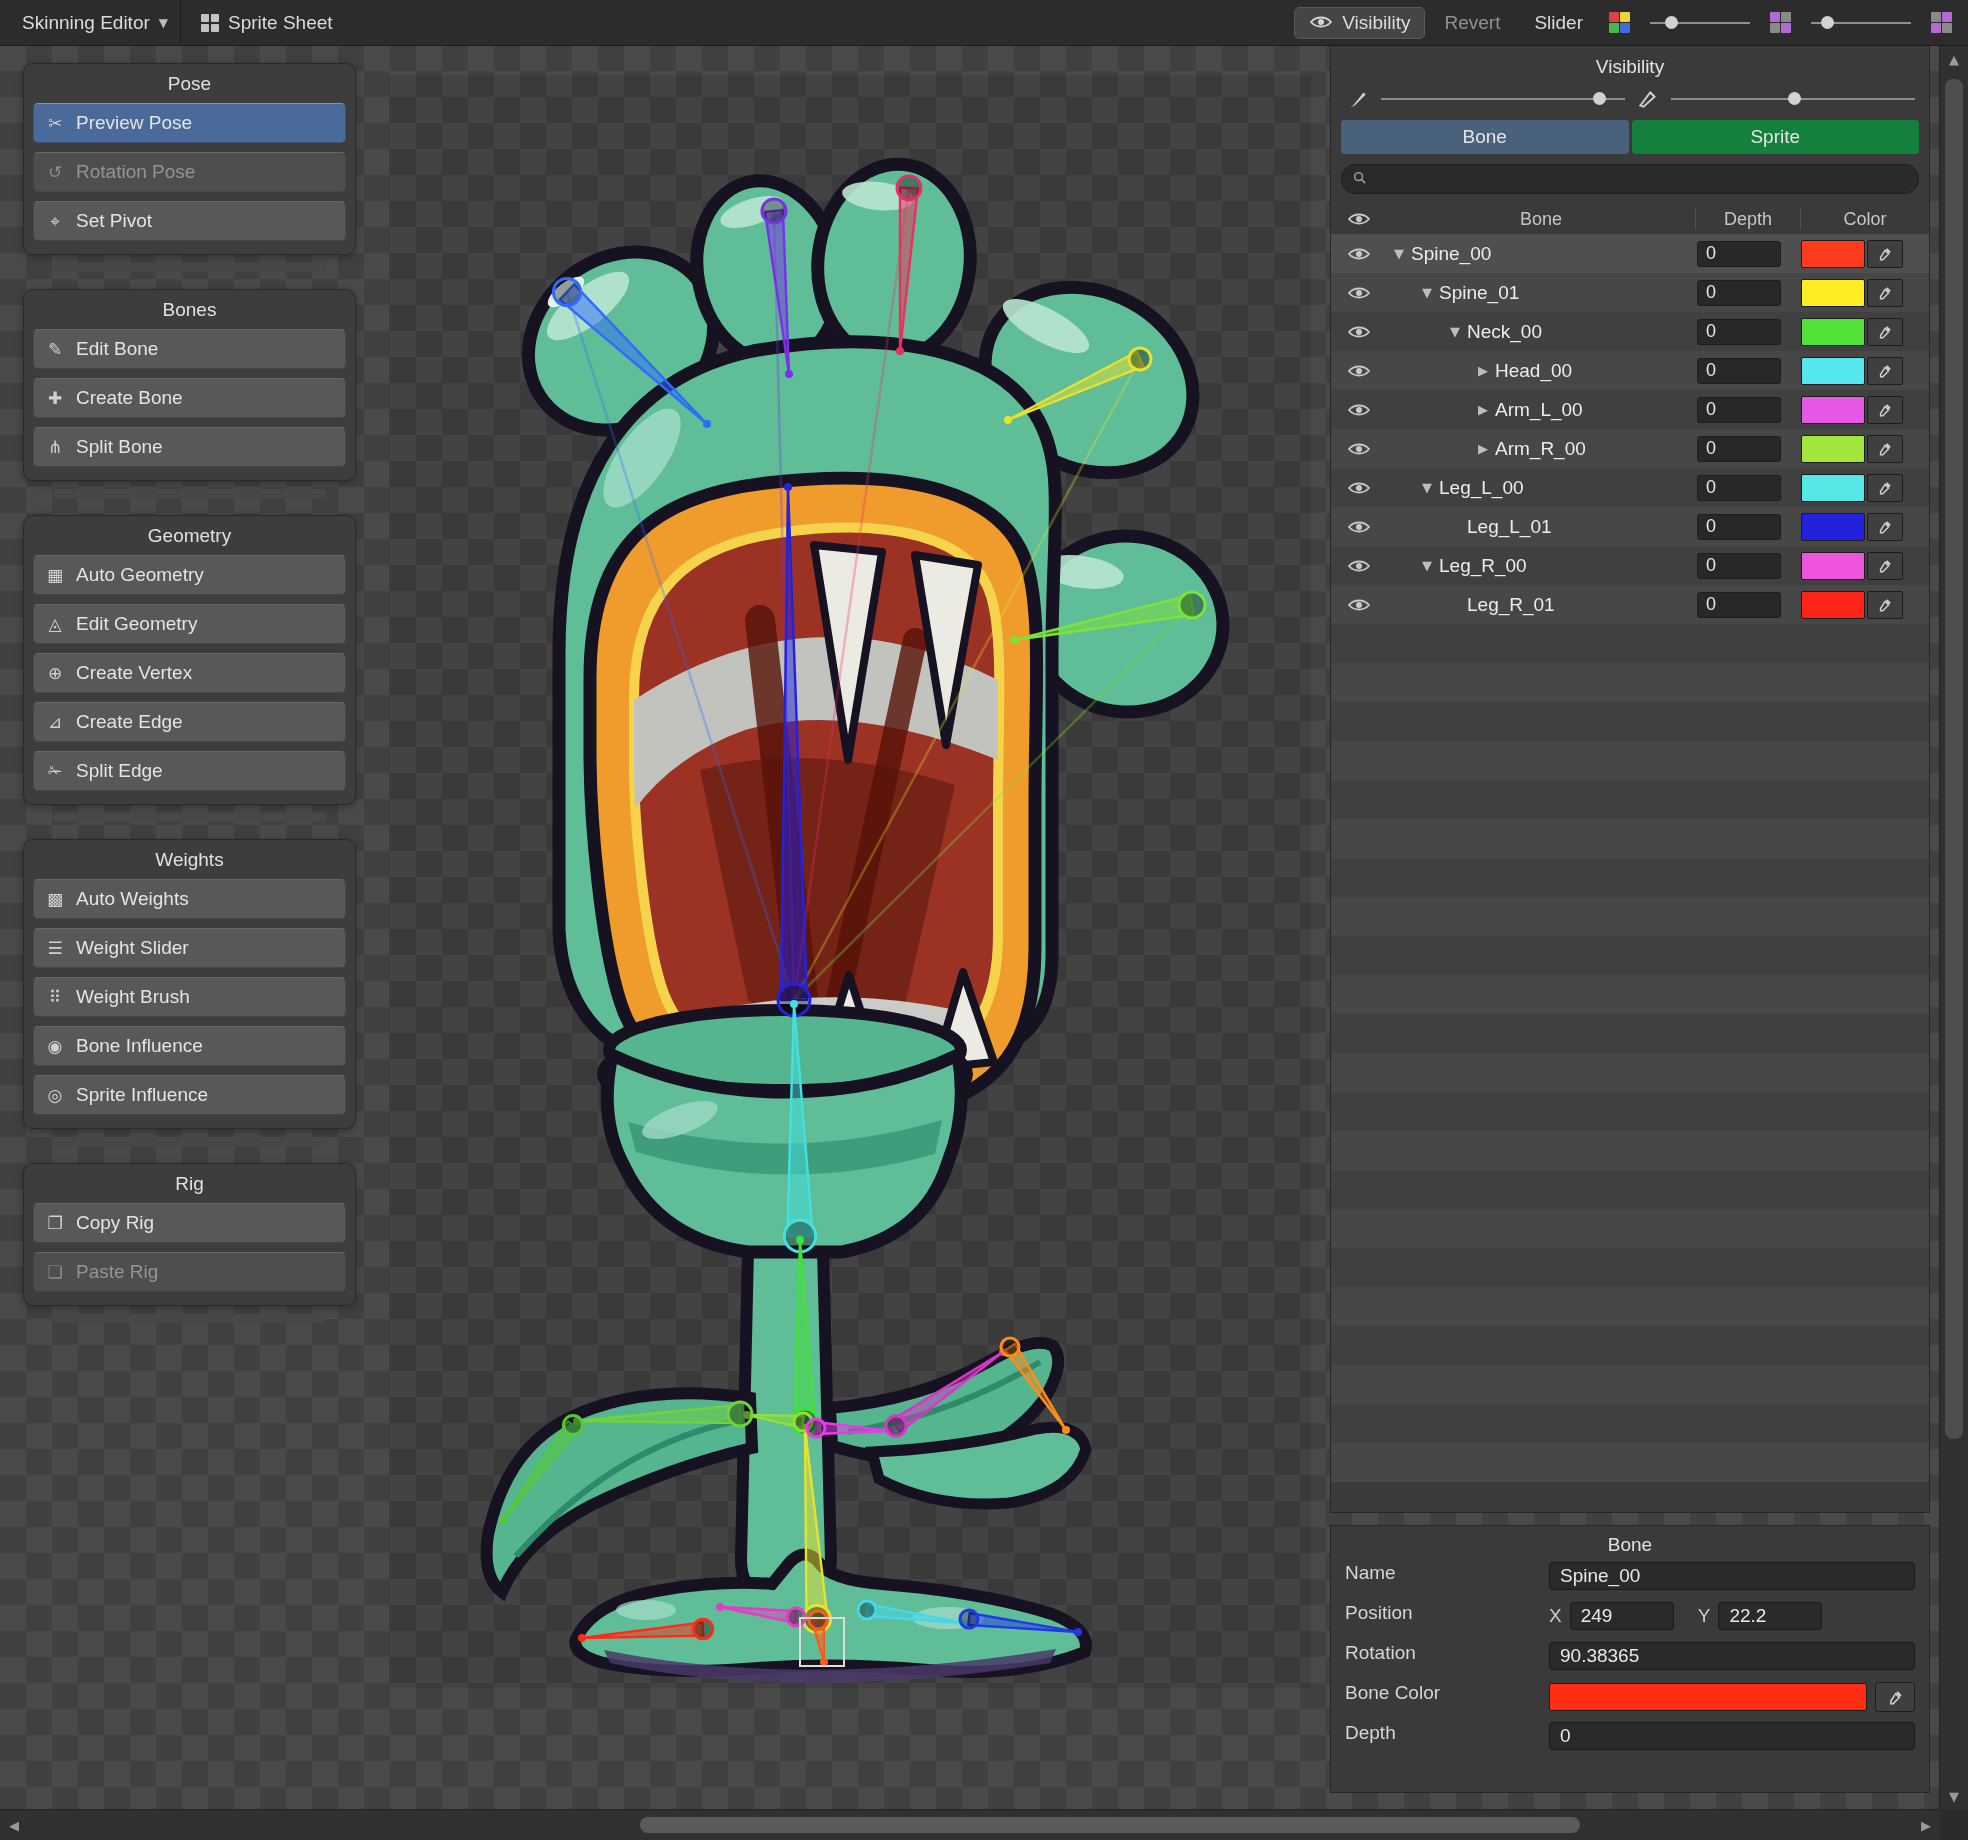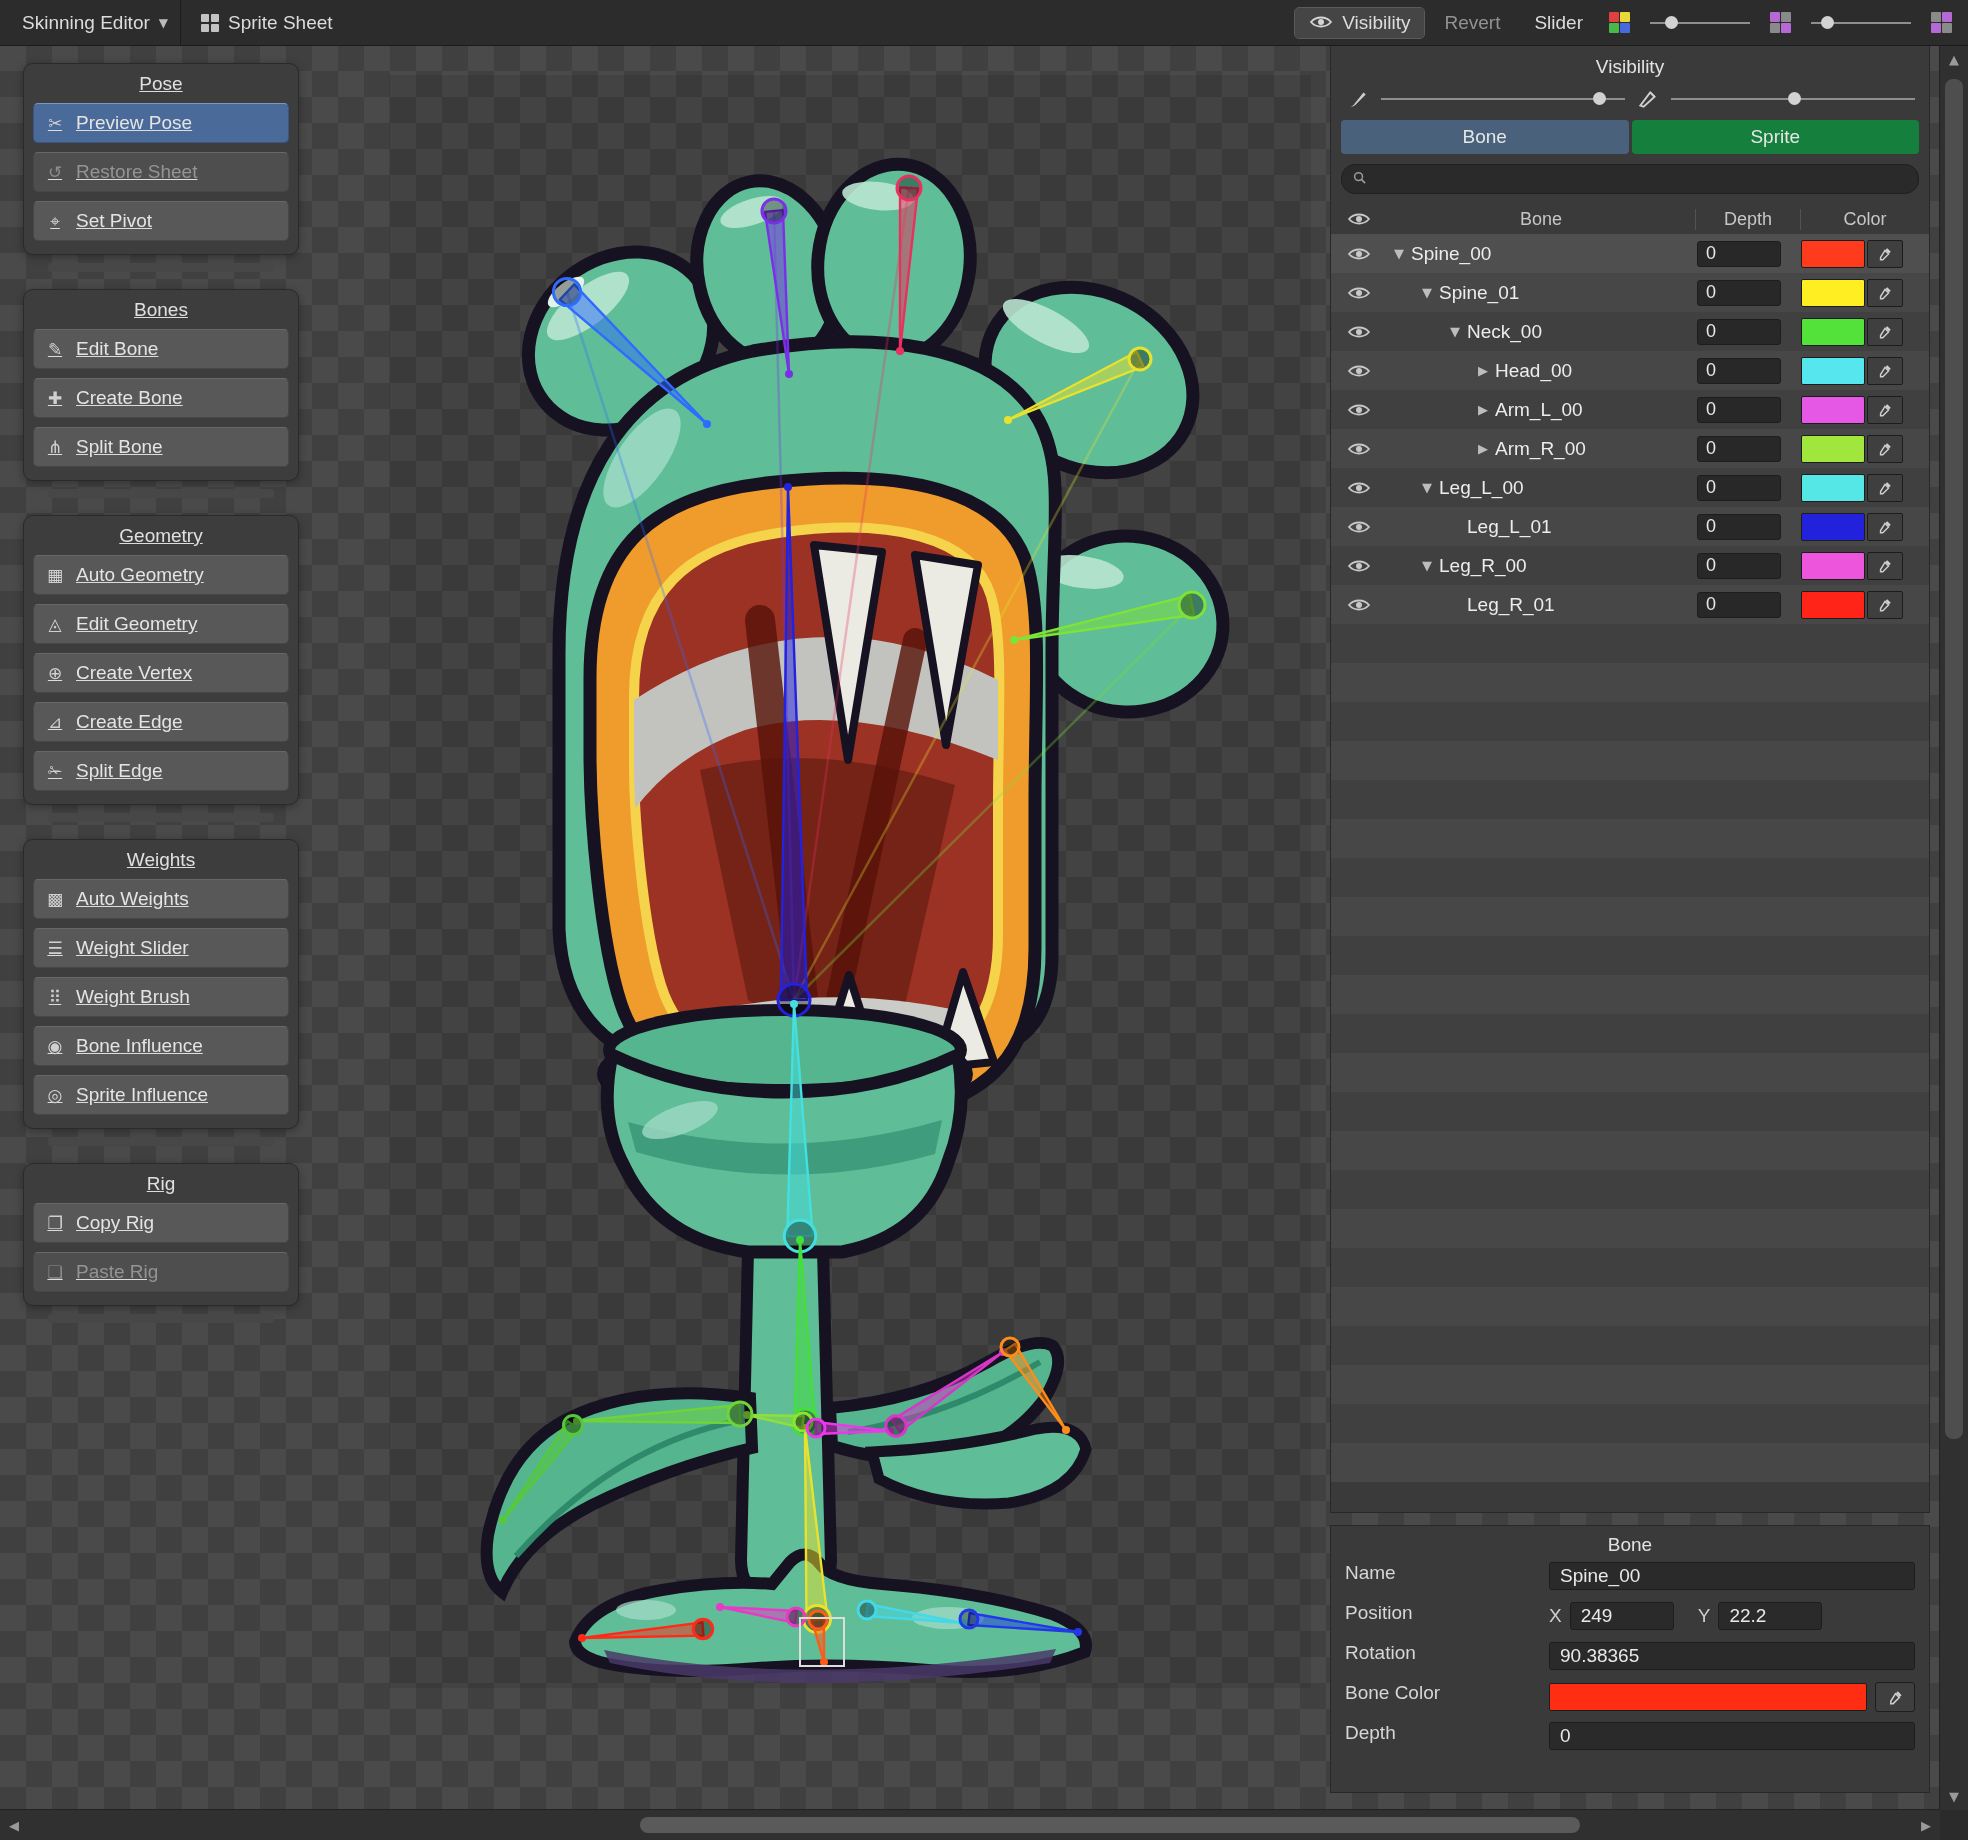--- a/index.html
+++ b/index.html
@@ -28,21 +28,21 @@
   
   .stage{position:absolute;left:0;top:45px;right:0;bottom:0;z-index:0;
     background-color:#4a4a4a;
     background-image:
       linear-gradient(45deg,#404040 25%,transparent 25%,transparent 75%,#404040 75%),
       linear-gradient(45deg,#404040 25%,transparent 25%,transparent 75%,#404040 75%);
     background-size:52px 52px;background-position:0 0,26px 26px;}
   .dark-rect{position:absolute;left:389px;top:30px;width:922px;height:1613px;background:rgba(0,0,0,.09);}
   #art{position:absolute;inset:0;z-index:1;pointer-events:none;}
   
-  .left-panels{position:absolute;left:23px;top:63px;width:276px;z-index:3;text-decoration:underline;}
+  .left-panels{position:absolute;left:23px;top:63px;width:333px;z-index:3;}
   .panel{background:#3d3d3d;border:1px solid #2a2a2a;border-radius:10px;padding-bottom:4px;
     box-shadow:0 2px 8px rgba(0,0,0,.3);}
   .panel-title{text-align:center;color:#e0e0e0;padding:9px 0 8px;}
   .tool-btn{display:flex;align-items:center;gap:10px;height:38px;margin:0 9px 9px;background:#585858;
     border:1px solid #474747;border-top-color:#686868;border-radius:5px;padding:0 10px;color:#e4e4e4;}
   .tool-btn.selected{background:#4a6b99;border-color:#3b567e;border-top-color:#7a96bd;}
   .tool-btn.disabled{color:#949494;background:#4e4e4e;}
   .t-icon{width:22px;text-align:center;font-family:"DejaVu Sans",sans-serif;font-size:17px;color:#d0d0d0;flex:none;}
   .tool-btn.disabled .t-icon{color:#8d8d8d;}
   .panel-grip{width:82%;height:9px;margin:8px auto 17px;background:#474747;border-radius:3px;}
@@ -290,21 +290,21 @@
 
 <div class="left-panels" id="left-panels">
     <div class="panel">
       <div class="panel-title">Pose</div>
       <div class="tool-btn selected">
         <span class="t-icon">✂</span>
         <span class="t-label">Preview Pose</span>
       </div>
       <div class="tool-btn disabled">
         <span class="t-icon">↺</span>
-        <span class="t-label">Restore Sheet</span>
+        <span class="t-label">Rotation Pose</span>
       </div>
       <div class="tool-btn">
         <span class="t-icon">⌖</span>
         <span class="t-label">Set Pivot</span>
       </div>
     </div>
     <div class="panel-grip"></div>
     <div class="panel">
       <div class="panel-title">Bones</div>
       <div class="tool-btn">

